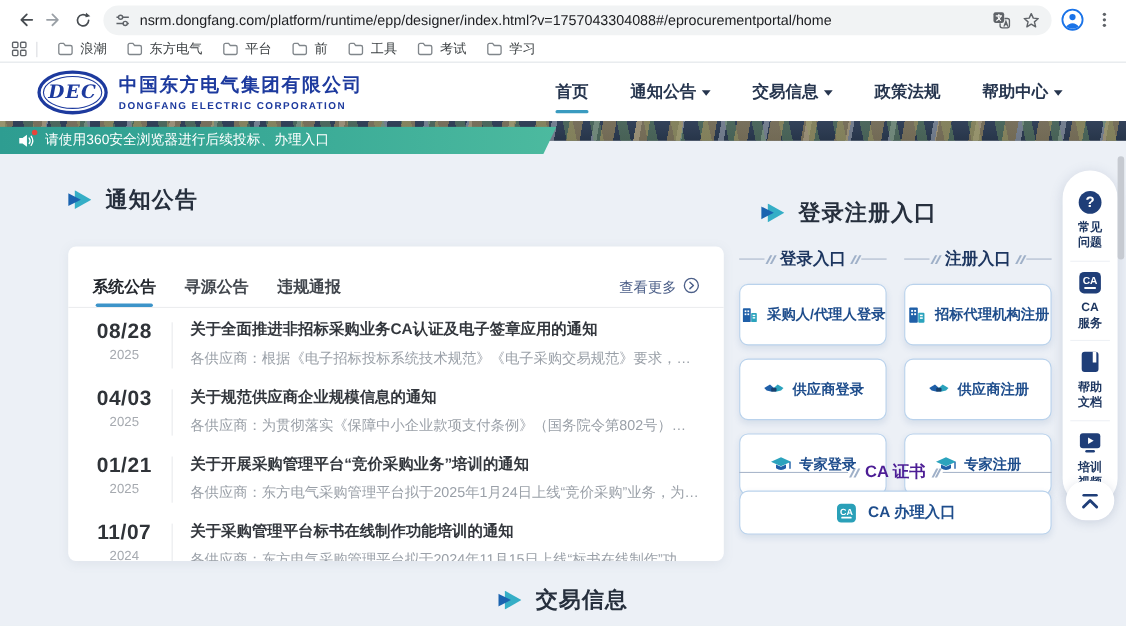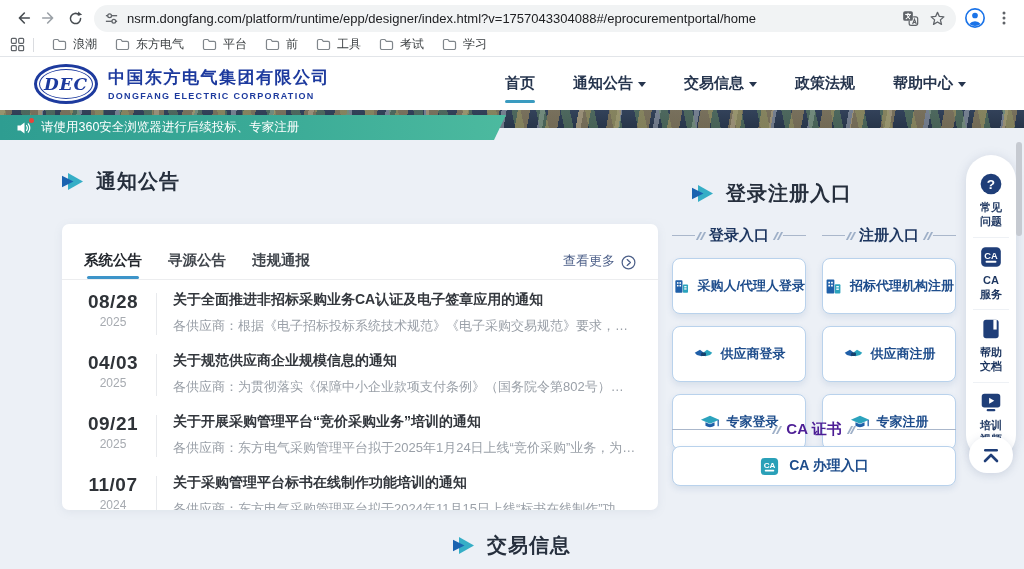--- a/index.html
+++ b/index.html
@@ -55,21 +55,21 @@
   #login-title { top:180px; left:692px; }
   #trade-title { top:532px; left:0; width:1024px; justify-content:center; }
 
   
   .card { position:absolute; top:224px; left:62px; width:596px; height:286px; background:#fff; border-radius:7px;
     box-shadow:0 2px 10px rgba(110,125,150,.10); z-index:2; overflow:hidden; }
   .tabs-row { display:flex; align-items:flex-end; padding:27px 22px 0 22px; border-bottom:1px solid #ecedef; }
   .tab { margin-right:26px; font-size:14.5px; color:#41464d; padding-bottom:9px; position:relative; cursor:default;font-weight:bold; }
   .tab.active { font-weight:700; color:#23272d; }
   .tab.active::after { content:""; position:absolute; left:3px; right:3px; bottom:0; height:3px; border-radius:2px; background:#3d94c9; }
-  .more-link { margin-left:auto; display:flex; align-items:flex-end; gap:6px; font-size:13px; color:#4d6089; padding-bottom:9px; cursor:default; }
+  .more-link { margin-left:auto; display:flex; align-items:flex-start; gap:6px; font-size:13px; color:#4d6089; padding-bottom:9px; cursor:default; }
   .n-item { display:flex; align-items:flex-start; padding:10px 22px 0 22px; height:61px; }
   .date-block { width:58px; text-align:center; flex:0 0 auto; margin-top:1px; }
   .n-date { font-size:19px; font-weight:600; color:#2f3338; letter-spacing:.5px; }
   .n-year { font-size:12px; color:#a6aab0; margin-top:2px; }
   .n-vline { width:1px; background:#e8eaed; align-self:stretch; margin:3px 16px 6px 14px; }
   .n-text { flex:1; min-width:0; margin-top:1px; }
   .n-title { font-size:14px; font-weight:700; color:#33373d; white-space:nowrap; overflow:hidden; text-overflow:ellipsis; }
   .n-sum { font-size:13px; color:#9aa0a8; margin-top:8px; white-space:nowrap; overflow:hidden; text-overflow:ellipsis; }
 
   
@@ -247,21 +247,21 @@
   <div class="photo-strip"></div>
   <div class="marquee">
     <div class="marquee-icon">
       <svg width="16" height="16" viewBox="0 0 16 16">
           <polygon points="1.5,5.5 4.5,5.5 8.5,2.5 8.5,13.5 4.5,10.5 1.5,10.5" fill="#fff"></polygon>
           <path d="M10.5 5.5 q1.8 2.5 0 5" stroke="#fff" fill="none" stroke-width="1.2" stroke-linecap="round"></path>
           <path d="M12.3 3.8 q3 4.2 0 8.4" stroke="#fff" fill="none" stroke-width="1.2" stroke-linecap="round"></path>
         </svg>
       <div class="marquee-dot"></div>
     </div>
-    <div class="marquee-text">请使用360安全浏览器进行后续投标、专家注册</div>
+    <div class="marquee-text">请使用360安全浏览器进行后续投标、办理入口</div>
   </div>
 
   <div class="sec-title" id="notice-title">
     <svg width="21" height="17" viewBox="0 0 21 17">
         <polygon points="6,0 21,8.5 6,17" fill="#35aec6"></polygon>
         <polygon points="0,2.7 11.5,8.5 0,14.3" fill="#1a63b0"></polygon>
       </svg>
     <h2>通知公告</h2>
   </div>
 
@@ -296,21 +296,21 @@
         <div class="n-year">2025</div>
       </div>
       <div class="n-vline"></div>
       <div class="n-text">
         <div class="n-title">关于规范供应商企业规模信息的通知</div>
         <div class="n-sum">各供应商：为贯彻落实《保障中小企业款项支付条例》（国务院令第802号）及《中小企业划…</div>
       </div>
     </div>
     <div class="n-item">
       <div class="date-block">
-        <div class="n-date">09/21</div>
+        <div class="n-date">01/21</div>
         <div class="n-year">2025</div>
       </div>
       <div class="n-vline"></div>
       <div class="n-text">
         <div class="n-title">关于开展采购管理平台“竞价采购业务”培训的通知</div>
         <div class="n-sum">各供应商：东方电气采购管理平台拟于2025年1月24日上线“竞价采购”业务，为帮助各供…</div>
       </div>
     </div>
     <div class="n-item">
       <div class="date-block">

